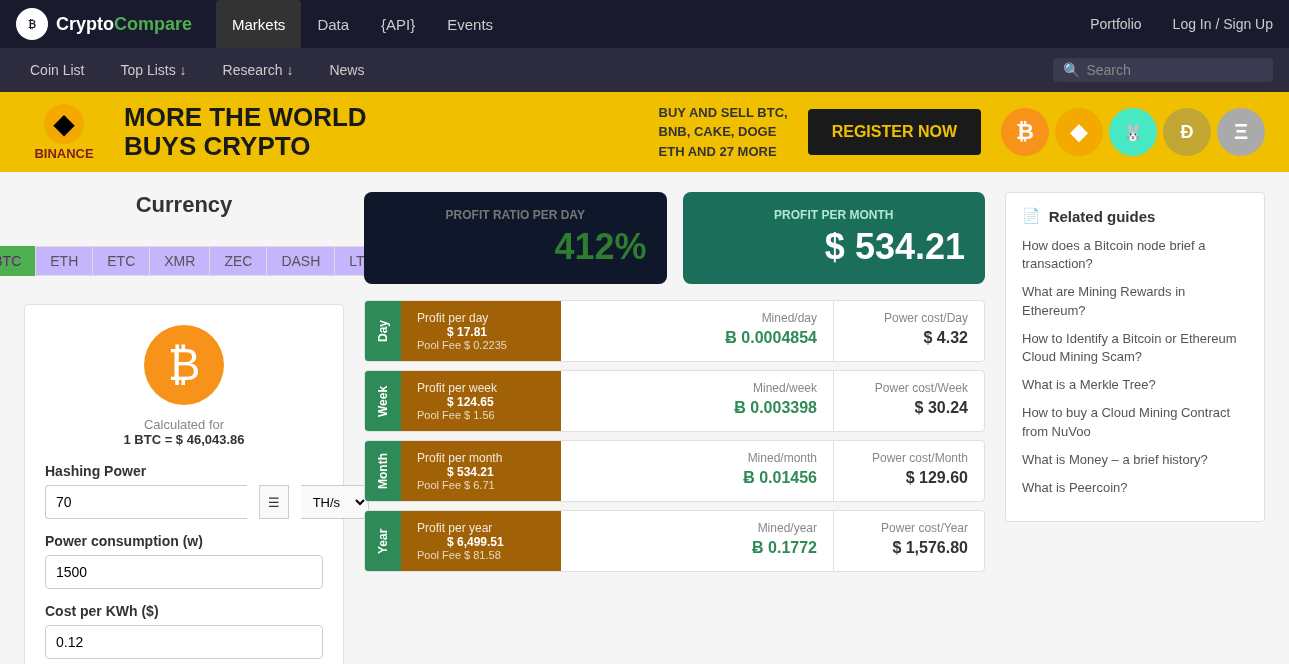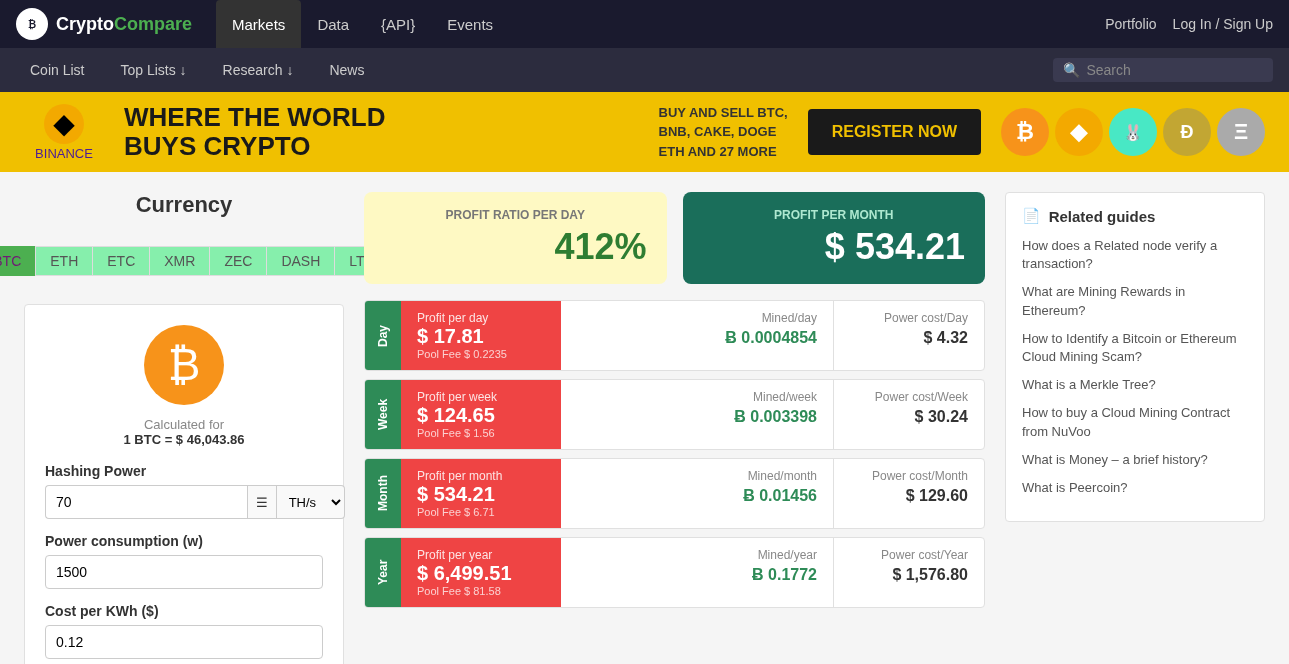--- a/index.html
+++ b/index.html
@@ -47,21 +47,21 @@
       font-size: 15px;
     }
     .main-nav a.active {
       background: #333;
       color: #fff;
       border-radius: 4px 4px 0 0;
     }
     .right-nav {
       display: flex;
       align-items: center;
-      gap: 16px;
+      gap: 31px;
     }
     .right-nav a {
       color: #ccc;
       text-decoration: none;
       font-size: 14px;
     }
 
     
     .sub-nav {
       background: #2c2c3e;
@@ -116,22 +116,22 @@
     }
     .banner-logo .binance-icon {
       width: 40px; height: 40px;
       background: #f3a900;
       border-radius: 50%;
       display: flex; align-items: center; justify-content: center;
       font-size: 20px;
     }
     .banner-logo span {
       font-size: 13px;
-      font-weight: normal;
-      color: #4c1d95;
+      font-weight: bold;
+      color: #7f1d1d;
       margin-top: 2px;
     }
     .banner-headline {
       font-size: 26px;
       font-weight: 900;
       color: #1a1a1a;
       line-height: 1.1;
       flex: 1;
     }
     .banner-subtitle {
@@ -190,21 +190,21 @@
       display: flex;
       margin-bottom: 16px;
     }
     .tab-bar a {
       text-decoration: none;
       padding: 6px 14px;
       color: #555;
       font-size: 14px;
       border: 1px solid #ddd;
       border-right: none;
-      background: #86efac;
+      background: #c4b5fd;
     }
     .tab-bar a:first-child { border-radius: 4px 0 0 4px; }
     .tab-bar a:last-child { border-right: 1px solid #ddd; border-radius: 0 4px 4px 0; }
     .tab-bar a.active { background: #4caf50; color: #701a75; border-color: #4caf50; }
 
     
     .calc-card {
       background: #fff;
       border: 1px solid #e0e0e0;
       border-radius: 4px;
@@ -229,21 +229,21 @@
     .form-group { margin-bottom: 14px; }
     .form-group label {
       display: block;
       font-size: 14px;
       font-weight: bold;
       color: #333;
       margin-bottom: 6px;
     }
     .input-row {
       display: flex;
-      gap: 0;
+      gap: 12px;
     }
     .input-row input {
       flex: 1;
       padding: 8px 10px;
       border: 1px solid #ccc;
       border-right: none;
       border-radius: 4px 0 0 4px;
       font-size: 14px;
       outline: none;
     }
@@ -283,21 +283,21 @@
       gap: 16px;
       margin-bottom: 16px;
     }
     .profit-box {
       flex: 1;
       border-radius: 8px;
       padding: 16px 20px;
       text-align: right;
     }
     .profit-box.day-box {
-      background: #fef9c3;
+      background: #0f172a;
     }
     .profit-box.month-box {
       background: #1a6e5a;
       color: #fff;
     }
     .profit-box .label {
       font-size: 12px;
       font-weight: bold;
       color: #777;
       text-align: center;
@@ -331,27 +331,27 @@
       writing-mode: vertical-rl;
       text-orientation: mixed;
       transform: rotate(180deg);
       padding: 8px 6px;
       display: flex;
       align-items: center;
       justify-content: center;
       min-width: 36px;
     }
     .data-row .main-col {
-      background: #ef4444;
+      background: #a16207;
       color: #fff;
       padding: 10px 16px;
       min-width: 160px;
     }
     .data-row .main-col .sub { font-size: 12px; opacity: 0.85; }
-    .data-row .main-col .amount { font-size: 20px; font-weight: bold; }
+    .data-row .main-col .amount { font-size: 12px; font-weight: bold; margin-left: 30px; }
     .data-row .main-col .pool { font-size: 11px; opacity: 0.75; }
     .data-row .mid-col {
       flex: 1;
       padding: 10px 16px;
       text-align: right;
       border-right: 1px solid #e0e0e0;
     }
     .data-row .right-col {
       padding: 10px 16px;
       text-align: right;
@@ -423,21 +423,21 @@
     <input type="text" placeholder="Search" style="">
   </div>
 </div>
 
 <div class="banner">
   <div class="banner-logo">
     <div class="binance-icon" style="font-size:28px;">◆</div>
     <span>BINANCE</span>
   </div>
   <div class="banner-headline">
-    <div>WHERE THE WORLD</div>
+    <div>MORE THE WORLD</div>
     <div>BUYS CRYPTO</div>
   </div>
   <div class="banner-subtitle">
     BUY AND SELL BTC,<br>BNB, CAKE, DOGE<br>ETH AND 27 MORE
   </div>
   <button class="banner-cta">REGISTER NOW</button>
   <div class="banner-coins">
     <div class="coin-circle coin-btc">₿</div>
     <div class="coin-circle coin-bnb">◆</div>
     <div class="coin-circle coin-cake" style="font-size:16px;">🐰</div>
@@ -579,21 +579,21 @@
     </div>
   </div>
 
   <div class="guides-panel">
     <div class="guides-card">
       <div class="guides-title">
         <span>📄</span>
         <span>Related guides</span>
       </div>
       <div class="guides-list">
-        <a><span>How does a Related node verify a transaction?</span></a>
+        <a><span>How does a Bitcoin node brief a transaction?</span></a>
         <a><span>What are Mining Rewards in Ethereum?</span></a>
         <a><span>How to Identify a Bitcoin or Ethereum Cloud Mining Scam?</span></a>
         <a><span>What is a Merkle Tree?</span></a>
         <a><span>How to buy a Cloud Mining Contract from NuVoo</span></a>
         <a><span>What is Money – a brief history?</span></a>
         <a><span>What is Peercoin?</span></a>
       </div>
     </div>
   </div>
 

